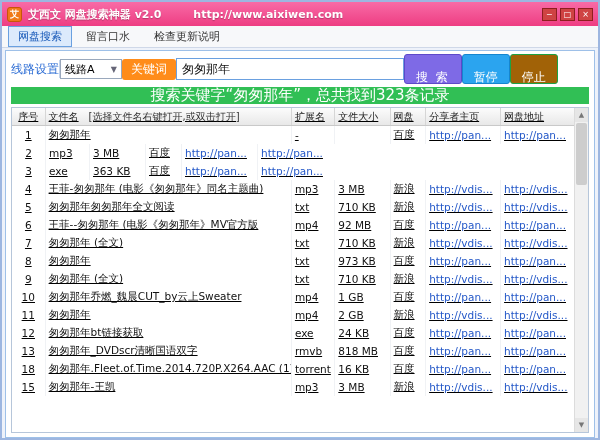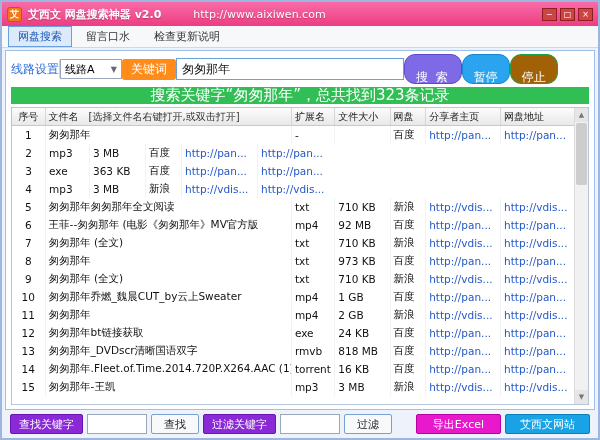--- a/index.html
+++ b/index.html
@@ -4,50 +4,50 @@
 <style>
   * { margin:0; padding:0; box-sizing:border-box; }
   html,body { width:600px; height:440px; }
   body { font-family:"DejaVu Sans","Liberation Sans",sans-serif; background:#cdd9f0; font-size:11px; }
   .window { width:600px; height:440px; border:2px solid #9db6e0; background:#eef2fa; display:flex; flex-direction:column; overflow:hidden; }
 
   
   .titlebar { height:24px; background:linear-gradient(#f86ba6,#ee3d82); display:flex; align-items:center; padding:0 5px; gap:6px; flex:0 0 auto; }
   .app-icon { width:15px; height:15px; background:#f07818; border:1px solid #c85608; border-radius:3px; color:#fff; font-size:9px; line-height:13px; text-align:center; font-weight:bold; }
   .title-text { color:#fff; font-weight:bold; font-size:11px; text-shadow:0 1px 1px rgba(0,0,0,.25); }
-  .title-url { color:#fff; font-weight:normal; font-size:11px; margin-left:26px; text-shadow:0 1px 1px rgba(0,0,0,.25); }
+  .title-url { color:#fff; font-weight:bold; font-size:11px; margin-left:26px; text-shadow:0 1px 1px rgba(0,0,0,.25); }
   .win-controls { margin-left:auto; display:flex; gap:3px; }
   .win-btn { width:15px; height:13px; background:#cf4343; border:1px solid #8e1f1f; color:#fff; font-size:8px; line-height:11px; text-align:center; cursor:pointer; }
 
   
   .menubar { height:22px; background:#f7f8fa; border-bottom:1px solid #cfd8e8; display:flex; align-items:center; padding:0 6px; gap:4px; flex:0 0 auto; }
   .menu-tab { padding:2px 9px; font-size:11px; color:#333; cursor:pointer; border:1px solid transparent; }
   .menu-tab.active { background:#dceafc; border:1px solid #6aa0e0; color:#1758b8; }
 
   
   .content { flex:1 1 auto; margin:2px 3px 0 3px; background:#fff; border:1px solid #9ec0e8; padding:4px 5px; display:flex; flex-direction:column; overflow:hidden; }
 
   
   .toolbar { height:28px; display:flex; align-items:center; margin-bottom:4px; flex:0 0 auto; }
   .line-label { color:#2a6bd4; font-size:12px; }
   .v-sep { width:1px; height:18px; background:#c3d4ec; }
   .line-select { width:62px; height:20px; border:1px solid #9aa8bc; background:#fff; display:flex; align-items:center; justify-content:space-between; padding:0 4px; font-size:11px; cursor:pointer; }
   .sel-arrow { font-size:8px; color:#667; }
   .kw-label { background:#ff8c1a; color:#fff; height:21px; line-height:21px; padding:0 9px; border-radius:3px; font-size:12px; }
   .kw-input { width:228px; height:22px; border:1px solid #6aa0e0; padding:0 5px; font-size:12px; font-family:inherit; color:#111; }
-  .btn { height:22px; border-radius:11px; color:#fff; font-size:12px; padding:14px 11px; cursor:pointer; border:1px solid transparent; font-family:inherit; }
+  .btn { height:22px; border-radius:3px; color:#fff; font-size:12px; padding:14px 11px; cursor:pointer; border:1px solid transparent; font-family:inherit; }
   .btn-search { background:#7e6ae6; border-color:#5d49c9; letter-spacing:2px; }
   .btn-pause  { background:#2ba4ef; border-color:#1585cf; }
   .btn-stop   { background:#a16207; border-color:#1ca245; }
 
   
   .statusbar { height:17px; line-height:17px; background:#31bf55; color:#fff; text-align:center; font-size:15px; margin-bottom:3px; flex:0 0 auto; }
 
   
-  .table { flex:1 1 auto; border:1px solid #b6c6da; position:relative; padding-right:14px; overflow:hidden; display:flex; flex-direction:column; }
+  .table { flex:1 1 auto; border:1px solid #b6c6da; position:relative; padding-right:14px; overflow:hidden; display:flex; flex-direction:column;text-decoration:underline; }
   .thead { display:flex; height:18px; background:linear-gradient(#fcfcfc,#e8e8e8); border-bottom:1px solid #c9c9c9; flex:0 0 auto; }
   .th { display:flex; align-items:center; padding:0 3px; font-size:10px; color:#222; border-right:1px solid #d6d6d6; white-space:nowrap; overflow:hidden; gap:10px; }
   .tbody { flex:1 1 auto; overflow:hidden; }
   .tr { display:flex; height:18px; background:#fff; }
   .td { display:flex; align-items:center; padding:0 3px; font-size:10.5px; color:#111; border-right:1px solid #f0f2f5; white-space:nowrap; overflow:hidden; }
   .c-no{width:34px; justify-content:center;} .c-name{width:250px;} .c-ext{width:44px;} .c-size{width:56px;} .c-disk{width:36px;} .c-home{width:76px;} .c-addr{width:74px; border-right:none;}
   .link { color:#2458c8; cursor:pointer; }
   .th-hint { color:#333; font-size:10px; }
 
   
@@ -140,20 +140,21 @@
           <div class="tr">
             <div class="td c-no">3</div>
             <div class="td c-ext">exe</div>
             <div class="td c-size">363 KB</div>
             <div class="td c-disk">百度</div>
             <div class="td c-home link">http://pan...</div>
             <div class="td c-addr link">http://pan...</div>
           </div>
           <div class="tr">
             <div class="td c-no">4</div>
+            <div class="td c-name">王菲-匆匆那年 (电影《匆匆那年》同名主题曲)</div>
             <div class="td c-ext">mp3</div>
             <div class="td c-size">3 MB</div>
             <div class="td c-disk">新浪</div>
             <div class="td c-home link">http://vdis...</div>
             <div class="td c-addr link">http://vdis...</div>
           </div>
           <div class="tr">
             <div class="td c-no">5</div>
             <div class="td c-name">匆匆那年匆匆那年全文阅读</div>
             <div class="td c-ext">txt</div>
@@ -228,21 +229,21 @@
           <div class="tr">
             <div class="td c-no">13</div>
             <div class="td c-name">匆匆那年_DVDscr清晰国语双字</div>
             <div class="td c-ext">rmvb</div>
             <div class="td c-size">818 MB</div>
             <div class="td c-disk">百度</div>
             <div class="td c-home link">http://pan...</div>
             <div class="td c-addr link">http://pan...</div>
           </div>
           <div class="tr">
-            <div class="td c-no">14</div>
+            <div class="td c-no">18</div>
             <div class="td c-name">匆匆那年.Fleet.of.Time.2014.720P.X264.AAC (1)</div>
             <div class="td c-ext">torrent</div>
             <div class="td c-size">16 KB</div>
             <div class="td c-disk">百度</div>
             <div class="td c-home link">http://pan...</div>
             <div class="td c-addr link">http://pan...</div>
           </div>
           <div class="tr">
             <div class="td c-no">15</div>
             <div class="td c-name">匆匆那年-王凯</div>
@@ -254,25 +255,14 @@
           </div>
         </div>
       <div class="scrollbar">
         <div class="sb-arrow up">▲</div>
         <div class="sb-thumb"></div>
         <div class="sb-arrow down">▼</div>
       </div>
     </div>
   </div>
 
-  <div class="footer">
-    <button class="btn-sm btn-purple">查找关键字</button>
-    <input class="ft-input" type="text" style="">
-    <button class="btn-plain">查找</button>
-    <button class="btn-sm btn-purple">过滤关键字</button>
-    <input class="ft-input" type="text" style="">
-    <button class="btn-plain">过滤</button>
-    <span class="spacer"></span>
-    <button class="btn-sm btn-magenta">导出Excel</button>
-    <button class="btn-sm btn-cyan">艾西文网站</button>
-  </div>
 
 </div>
 
 </body></html>

